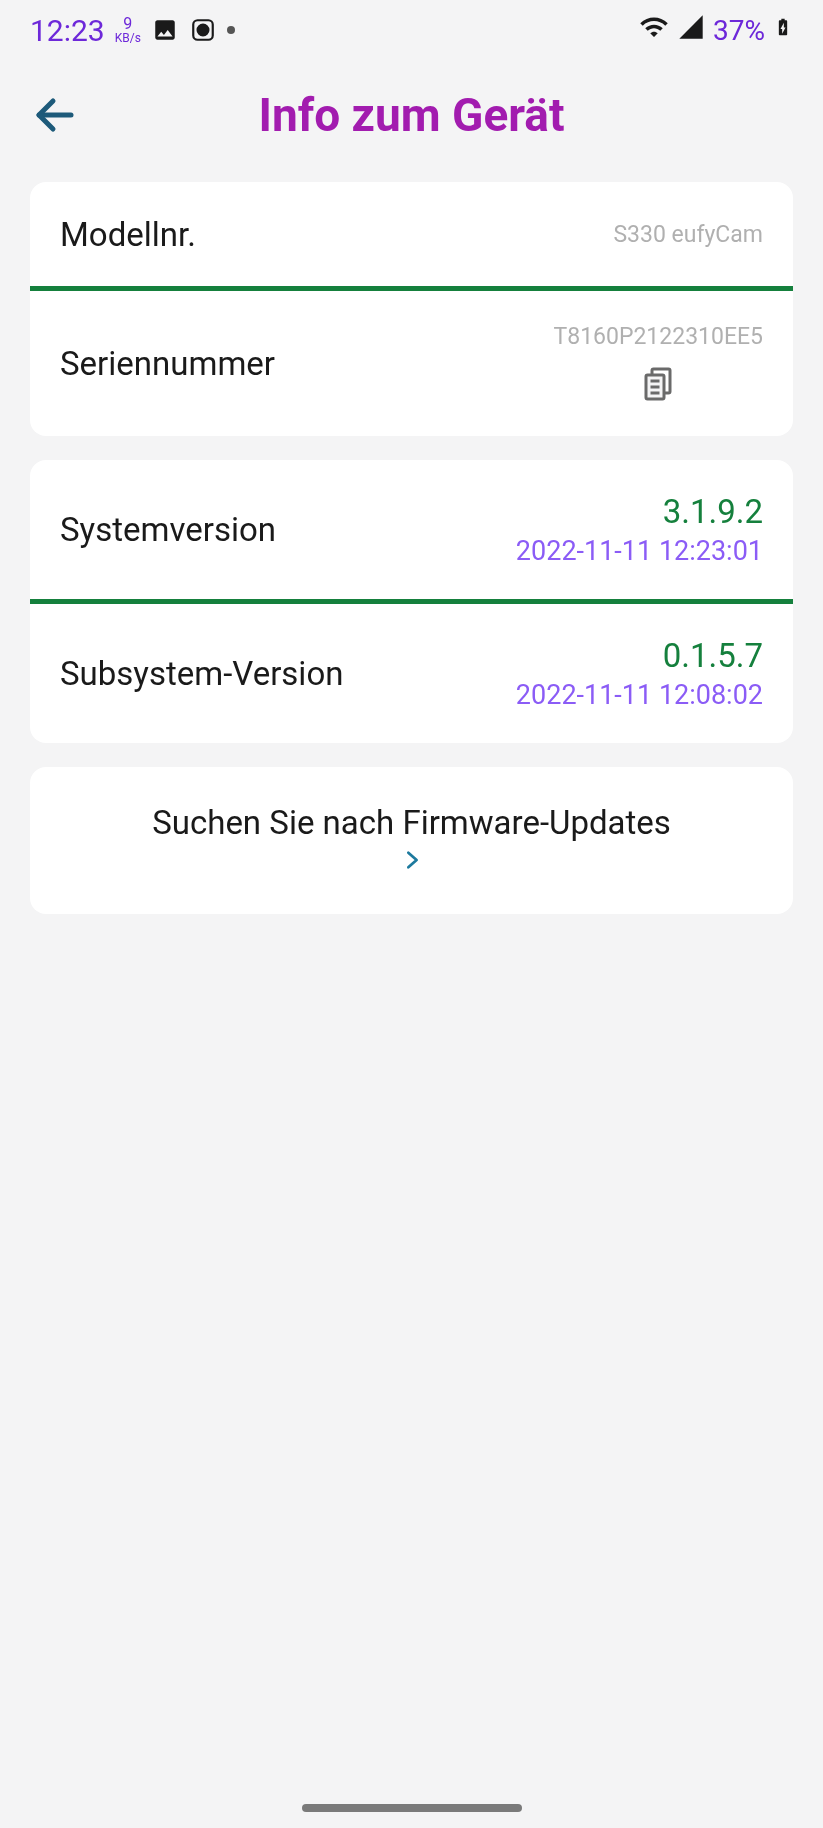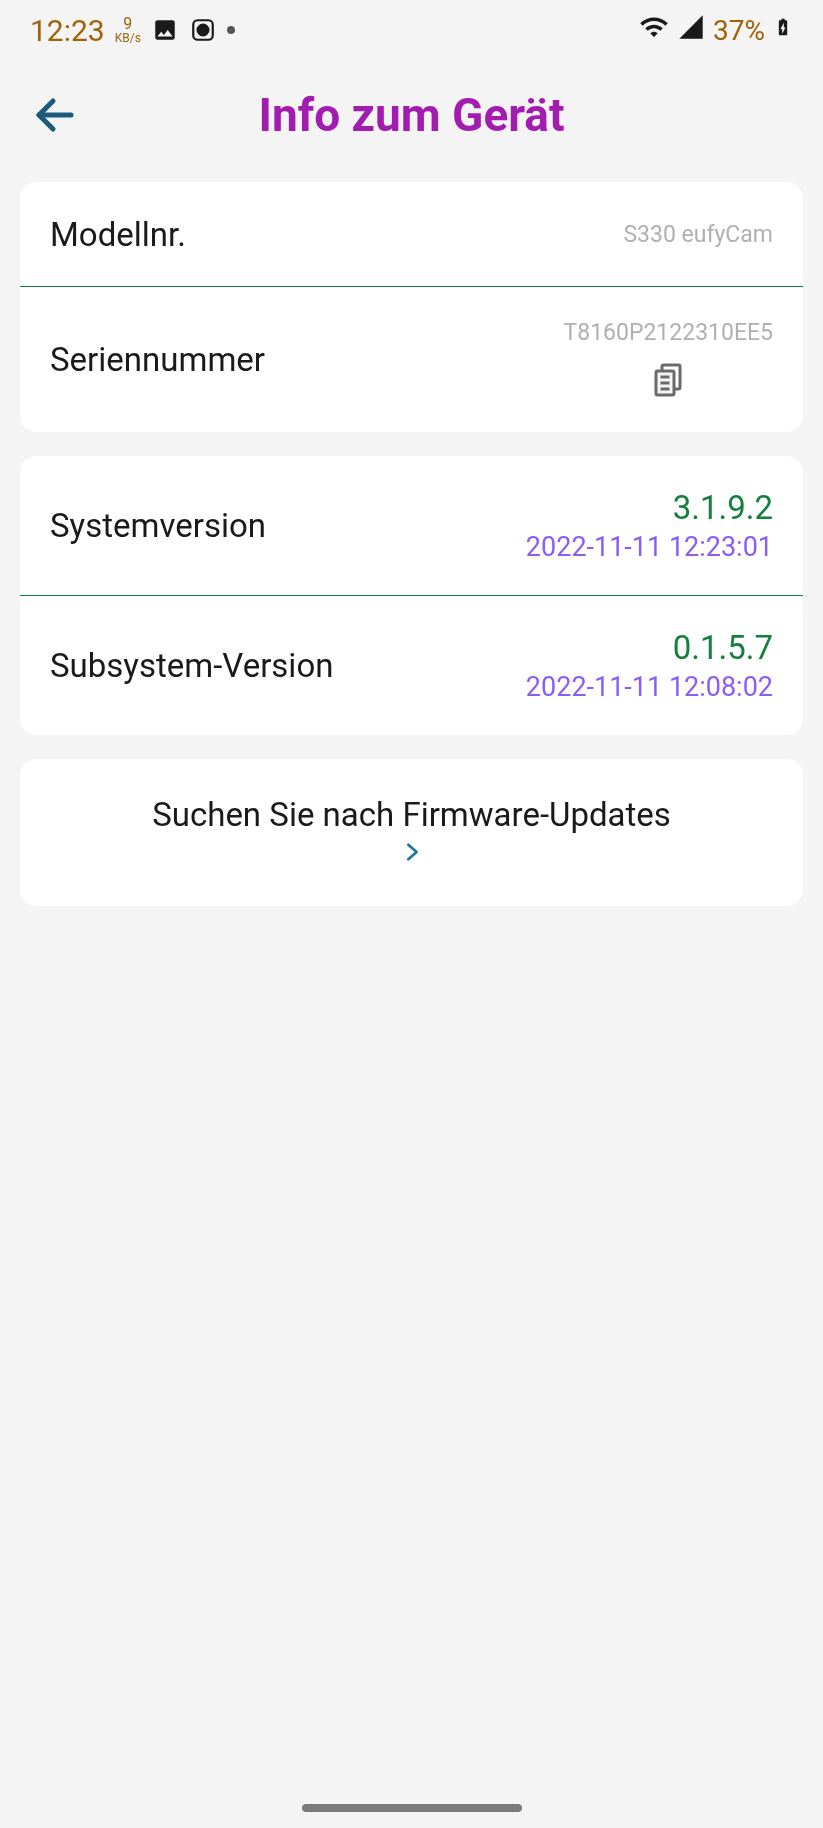--- a/index.html
+++ b/index.html
@@ -14,21 +14,21 @@
       background: #f4f4f5;
       position: relative;
     }
     .status-bar {
       height: 60px;
       display: flex;
       justify-content: space-between;
       align-items: center;
       padding: 0 30px;
       font-size: 28px;
-      color: #a16207;
+      color: #6d28d9;
     }
     .status-left {
       display: flex;
       align-items: center;
       gap: 10px;
     }
     .status-left .time {
       font-size: 30px;
       font-weight: 400;
     }
@@ -77,37 +77,37 @@
     }
     .title {
       position: absolute;
       left: 50%;
       transform: translateX(-50%);
       font-size: 46px;
       font-weight: 700;
       color: #a21caf;
     }
     .content {
-      padding: 12px 20px;
+      padding: 12px 30px;
     }
     .card {
       background: #ffffff;
       border-radius: 16px;
       margin-bottom: 24px;
       overflow: hidden;
     }
     .row {
       display: flex;
       justify-content: space-between;
       align-items: center;
       padding: 32px 30px;
       min-height: 104px;
     }
     .row + .row {
-      border-top: 1px solid #15803d;
+      border-top: 5px solid #15803d;
     }
     .row-label {
       font-size: 33px;
       color: #1a1a1a;
       font-weight: 400;
     }
     .row-value {
       font-size: 23px;
       color: #b0b0b0;
       text-align: right;

